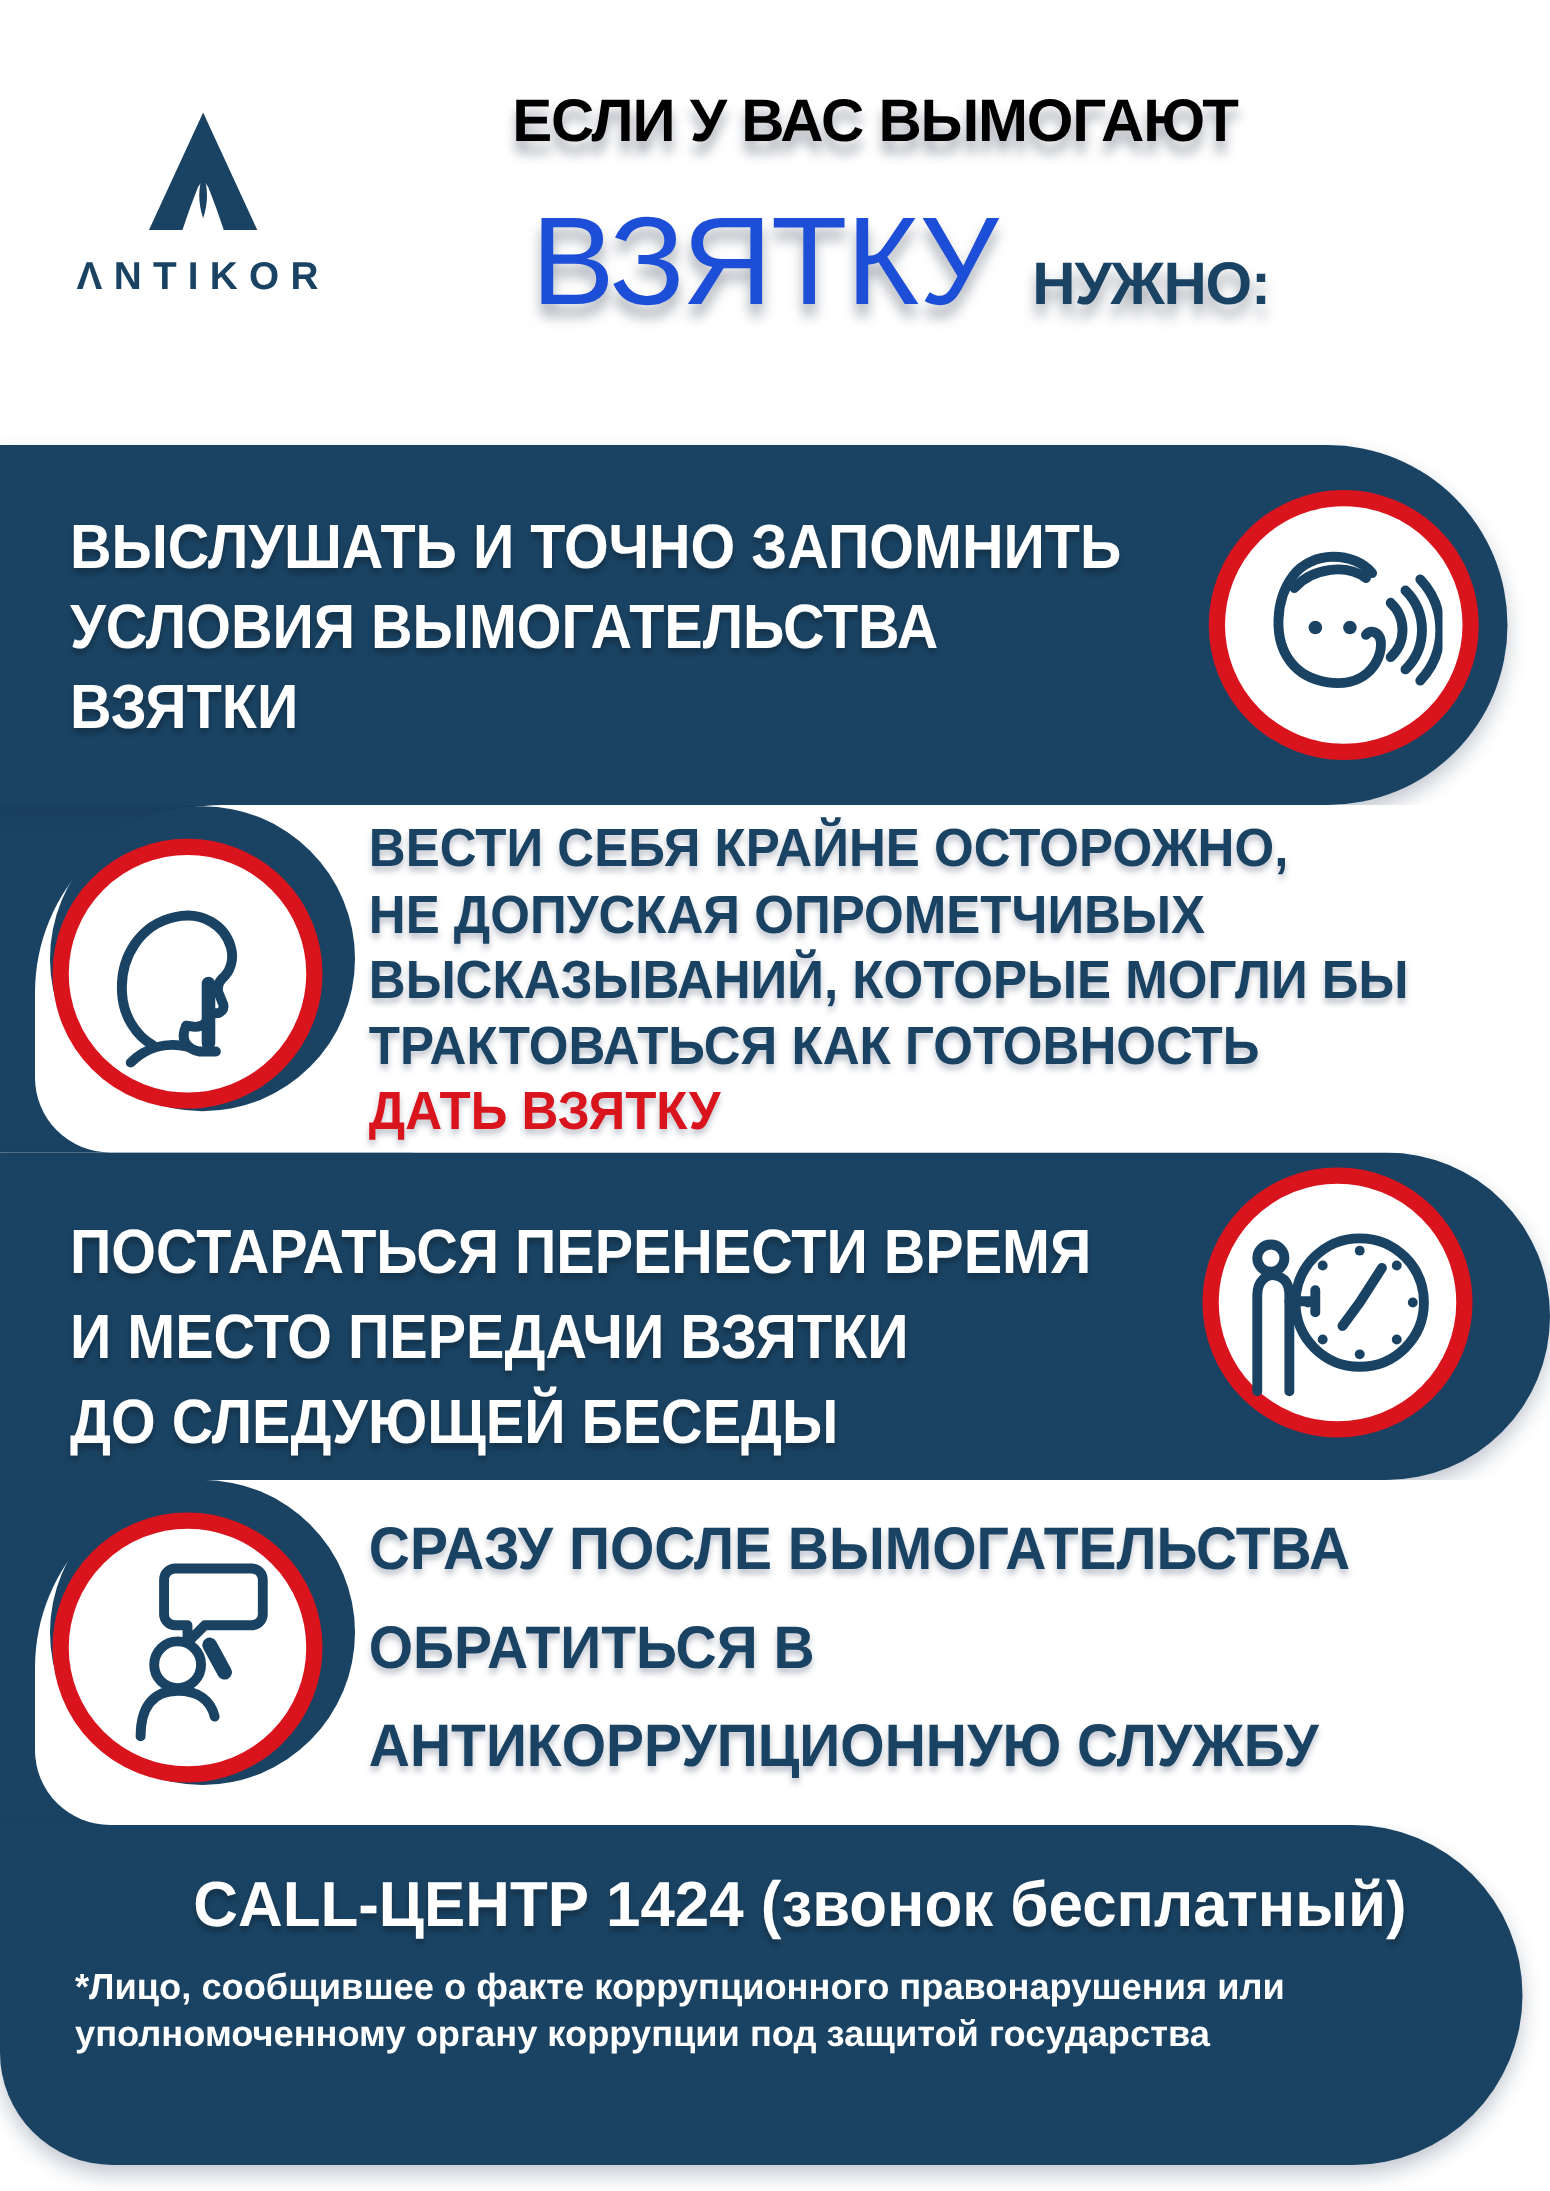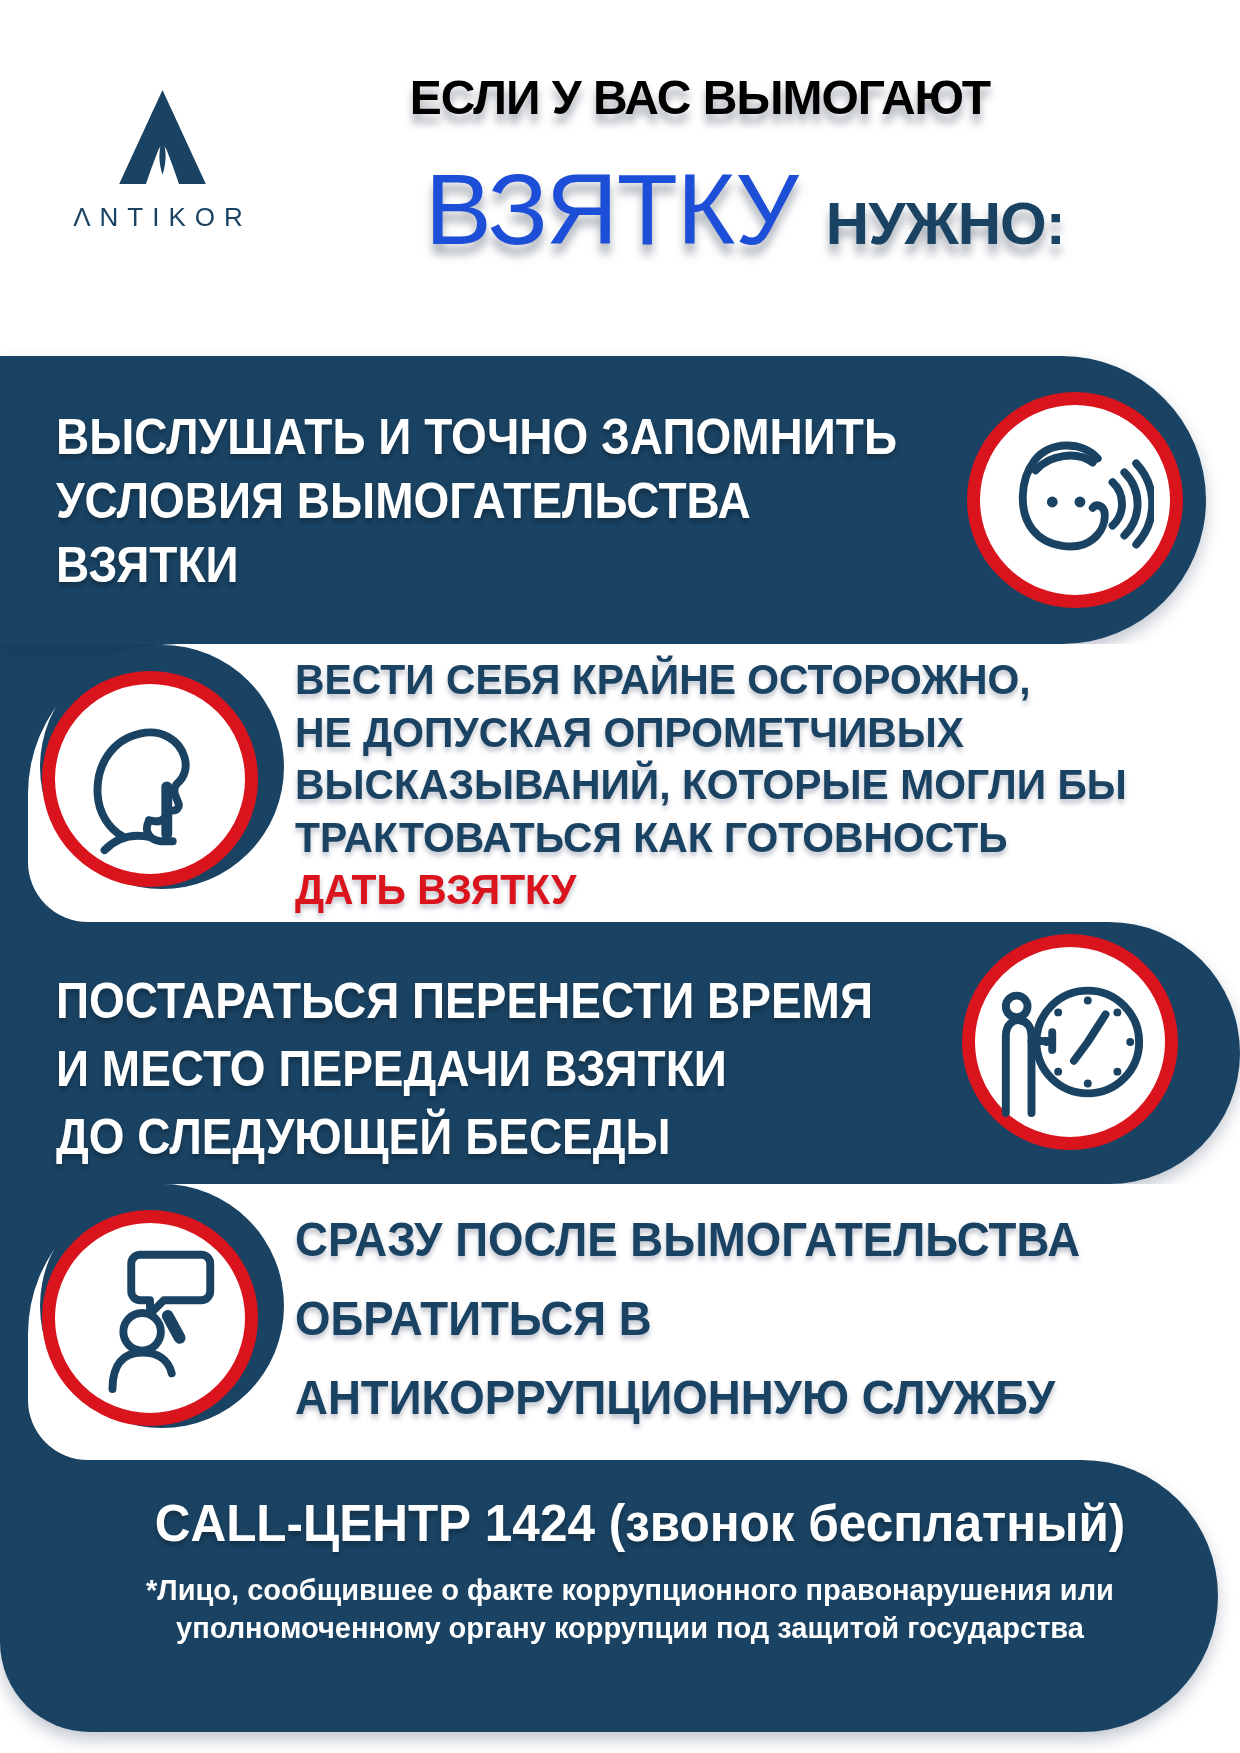--- a/index.html
+++ b/index.html
@@ -46,33 +46,33 @@
   .step1 div{margin-bottom:14px;}
   .step2{left:295px;top:658px;font-size:43px;}
   .step2 div{margin-bottom:9.5px;}
   .step3{left:56px;top:976px;font-size:50px;}
   .step3 div{margin-bottom:18px;}
   .step4{left:295px;top:1216px;font-size:48px;}
   .step4 div{margin-bottom:31px;}
 
   
   .logo-wrap{left:55px;top:88px;width:215px;text-align:center;z-index:6;}
-  .logo-brand{margin-top:12px;font-size:26px;letter-spacing:9px;color:#1A4363;font-weight:400;}
+  .logo-brand{margin-top:12px;font-size:31px;letter-spacing:9px;color:#1A4363;font-weight:700;}
   .title1{left:280px;top:70px;width:840px;text-align:center;font-size:48px;font-weight:700;
           color:#000000;z-index:6;letter-spacing:-1px;text-shadow:0 9px 9px rgba(110,118,132,.6);}
   .title2{left:425px;top:152px;display:flex;align-items:baseline;z-index:6;
           text-shadow:0 10px 10px rgba(110,118,132,.6);}
   .title2 .big{font-size:100px;font-weight:400;color:#1d4ed8;letter-spacing:-1px;}
-  .title2 .small{font-size:60px;font-weight:700;color:#1A4363;margin-left:28px;letter-spacing:-1px;}
+  .title2 .small{font-size:48px;font-weight:700;color:#1A4363;margin-left:28px;letter-spacing:-1px;}
 
   
   .call-line{left:80px;top:1494px;width:1120px;text-align:center;font-size:51px;font-weight:700;
              color:#ffffff;z-index:6;text-shadow:0 4px 5px rgba(0,0,0,.28);transform:scaleX(.97);
              transform-origin:center top;white-space:nowrap;}
-  .disclaimer{left:60px;top:1572px;width:1140px;text-align:center;font-size:29px;font-weight:700;
+  .disclaimer{left:60px;top:1572px;width:1140px;text-align:left;font-size:29px;font-weight:700;
               color:#ffffff;z-index:6;line-height:37.5px;}
 </style>
 </head>
 <body>
 
 <div class="poster">
 
   <div class="abs logo-wrap">
     <svg width="105" height="98" viewBox="0 0 100 95">
       <path fill="#1A4363" d="M50 2 L8 93 L34 93 C38 81 42 70 46 60 Q50 52 54 60 C58 70 62 81 66 93 L92 93 Z"></path>

